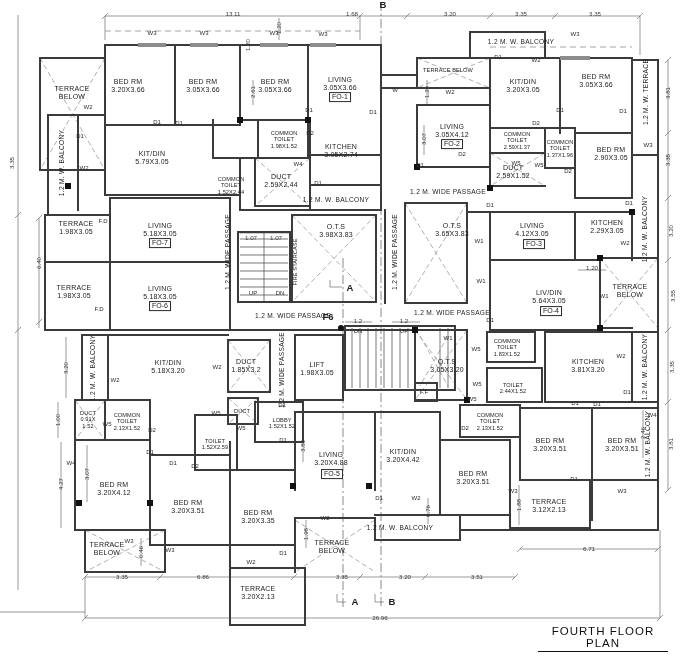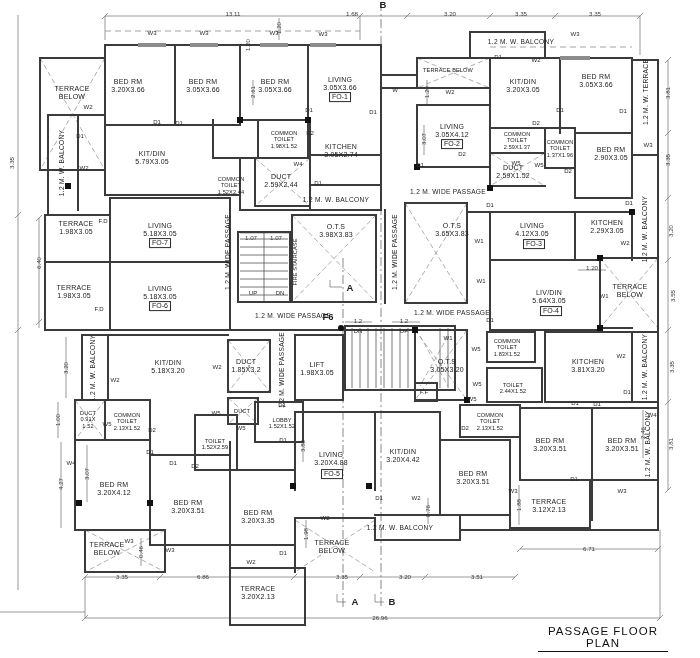--- a/index.html
+++ b/index.html
@@ -378,14 +378,14 @@
       <span class="lbl dim" style="left: 477px; top: 577px;">3.51</span>
       <span class="lbl dim" style="left: 380px; top: 618px;">26.96</span>
       <span class="lbl dim rot" style="left: 12px; top: 163px;">3.35</span>
       <span class="lbl marker" style="left: 383px; top: 5px;">B</span>
       <span class="lbl marker" style="left: 350px; top: 288px;">A</span>
       <span class="lbl marker" style="left: 355px; top: 602px;">A</span>
       <span class="lbl marker" style="left: 392px; top: 602px;">B</span>
       <span class="lbl marker" style="left: 328px; top: 317px;">F6</span>
     </div>
 
-  <div class="title">PASSAGE FLOOR PLAN</div>
+  <div class="title">FOURTH FLOOR PLAN</div>
 </div>
 
 </body></html>

